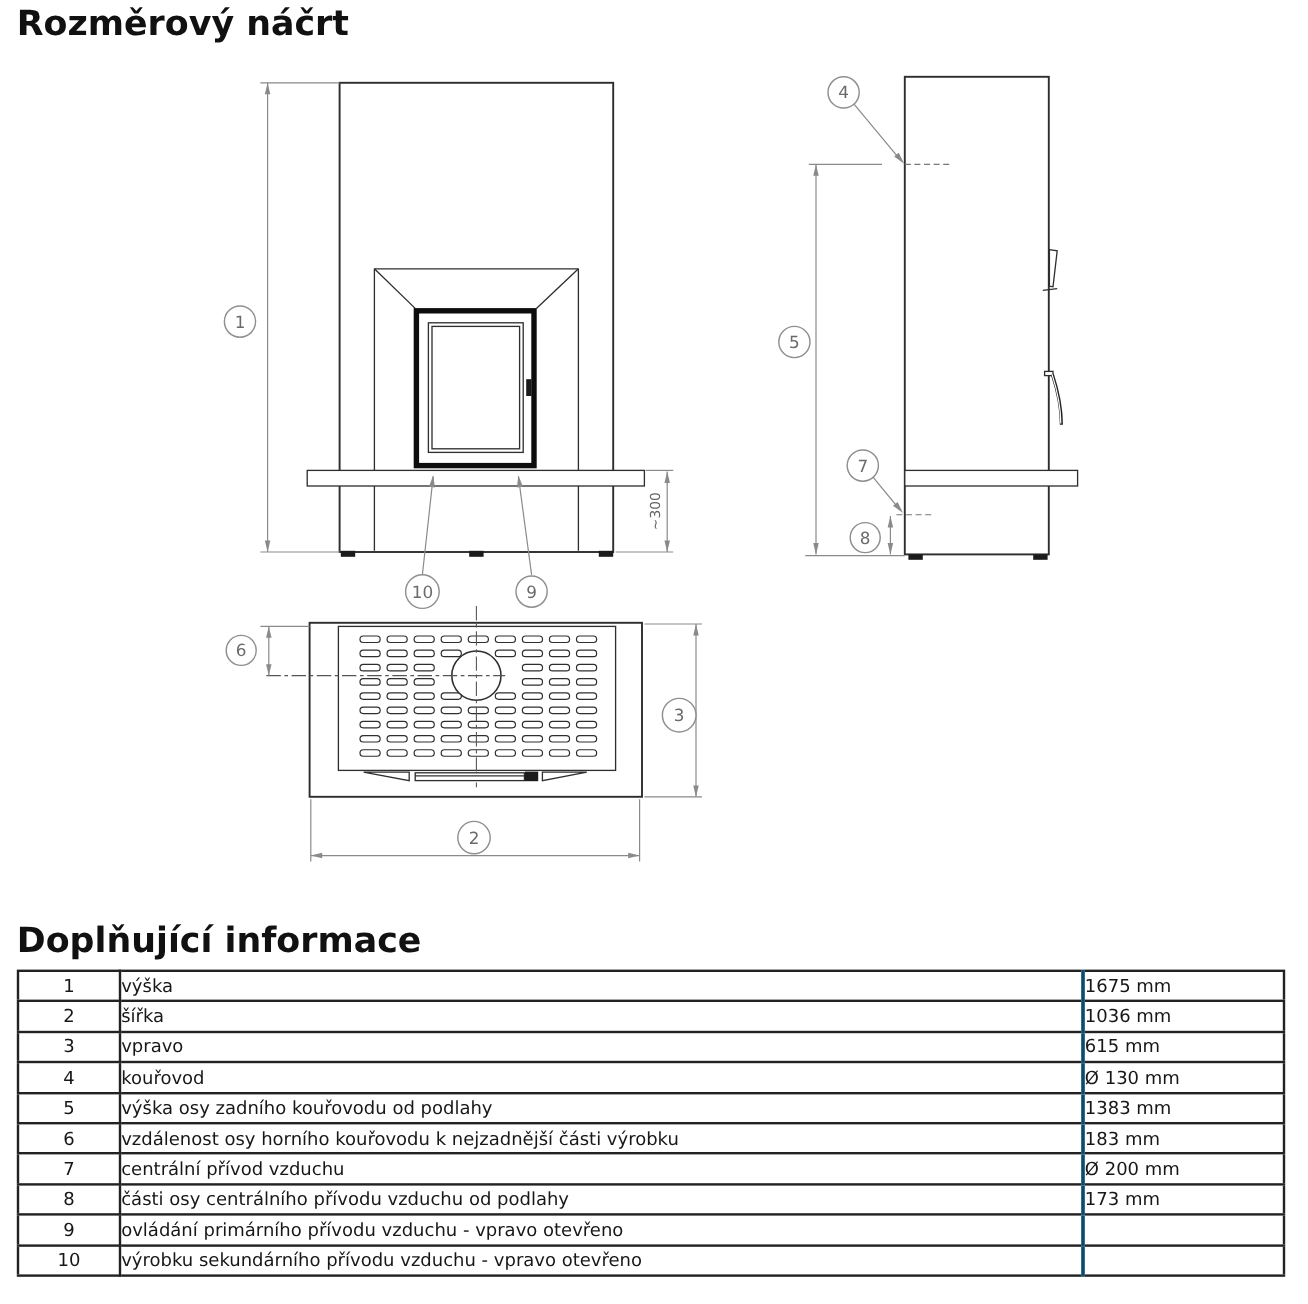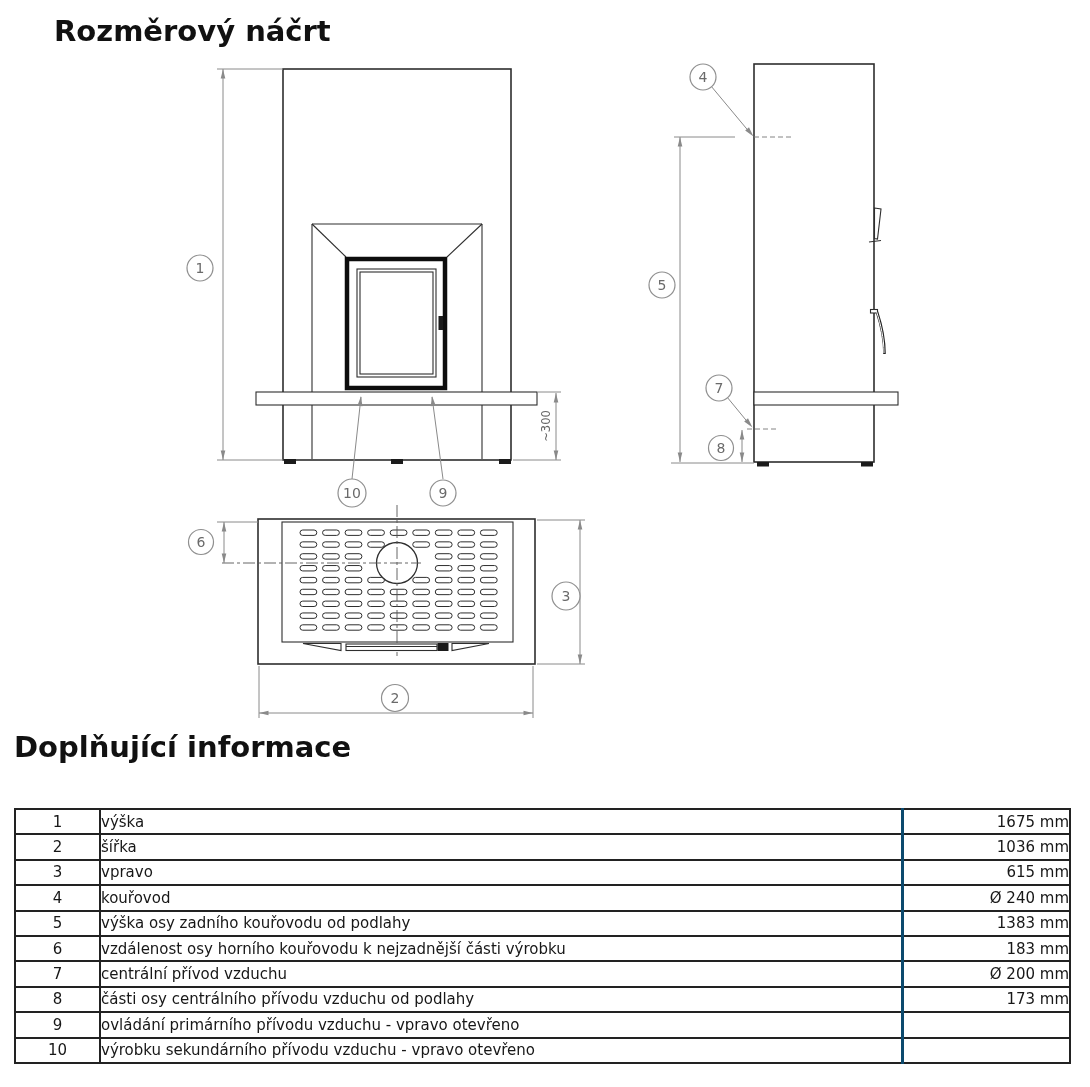--- a/index.html
+++ b/index.html
@@ -1,21 +1,21 @@
 <!DOCTYPE html>
 <html><head>
 <meta charset="utf-8">
 <style>
   html,body{margin:0;padding:0;background:#fff;}
   #page{position:relative;width:1090px;height:1087px;background:#fff;overflow:hidden;
         font-family:"DejaVu Sans","Liberation Sans",sans-serif;}
   .title{position:absolute;left:14px;margin:0;font-weight:bold;font-size:29px;color:#111;
          font-family:"DejaVu Sans","Liberation Sans",sans-serif;}
-  #title-drawing{top:14px;margin-left:40px;}
-  #title-info{top:730px;}
+  #title-drawing{top:2px;}
+  #title-info{top:766px;}
   svg{position:absolute;left:0;top:0;}
 
   
   .outline{fill:#ffffff;stroke:#2e2e2e;stroke-width:1.6;}
   .thin{fill:none;stroke:#2e2e2e;stroke-width:1.1;}
   .thinw{fill:#ffffff;stroke:#2e2e2e;stroke-width:1.1;}
   .slots rect{fill:none;stroke:#2e2e2e;stroke-width:1;}
   .dim{stroke:#8a8a8a;stroke-width:1;fill:none;}
   .dimfill{fill:#8a8a8a;stroke:none;}
   .callout circle{fill:#fff;stroke:#8f8f8f;stroke-width:1.2;}
@@ -26,21 +26,21 @@
   .dark{fill:#1b1b1b;stroke:none;}
 
   
   #info-table{position:absolute;left:14px;top:808px;width:1057px;height:256px;
               border-collapse:collapse;table-layout:fixed;font-size:15px;color:#171717;}
   #info-table td{border-top:2px solid #222;border-bottom:2px solid #222;
                  overflow:hidden;white-space:nowrap;vertical-align:middle;padding:0;}
   #info-table{border:2px solid #222;}
   td.c-num{width:83px;text-align:center;border-right:2px solid #222;}
   td.c-label{width:800px;padding-left:9px;border-right:3px solid #0c4a6e;}
-  td.c-value{text-align:right;padding-right:7px;}
+  td.c-value{text-align:left;padding-right:7px;}
 </style>
 </head>
 <body>
 
 <div id="page">
 
   <h1 class="title" id="title-drawing">Rozměrový náčrt</h1>
 
   <svg width="1090" height="762" viewBox="0 0 1090 762">
 
@@ -292,21 +292,21 @@
           <td class="c-value">1036 mm</td>
         </tr>
       <tr>
           <td class="c-num">3</td>
           <td class="c-label">vpravo</td>
           <td class="c-value">615 mm</td>
         </tr>
       <tr>
           <td class="c-num">4</td>
           <td class="c-label">kouřovod</td>
-          <td class="c-value">Ø 240 mm</td>
+          <td class="c-value">Ø 130 mm</td>
         </tr>
       <tr>
           <td class="c-num">5</td>
           <td class="c-label">výška osy zadního kouřovodu od podlahy</td>
           <td class="c-value">1383 mm</td>
         </tr>
       <tr>
           <td class="c-num">6</td>
           <td class="c-label">vzdálenost osy horního kouřovodu k nejzadnější části výrobku</td>
           <td class="c-value">183 mm</td>

